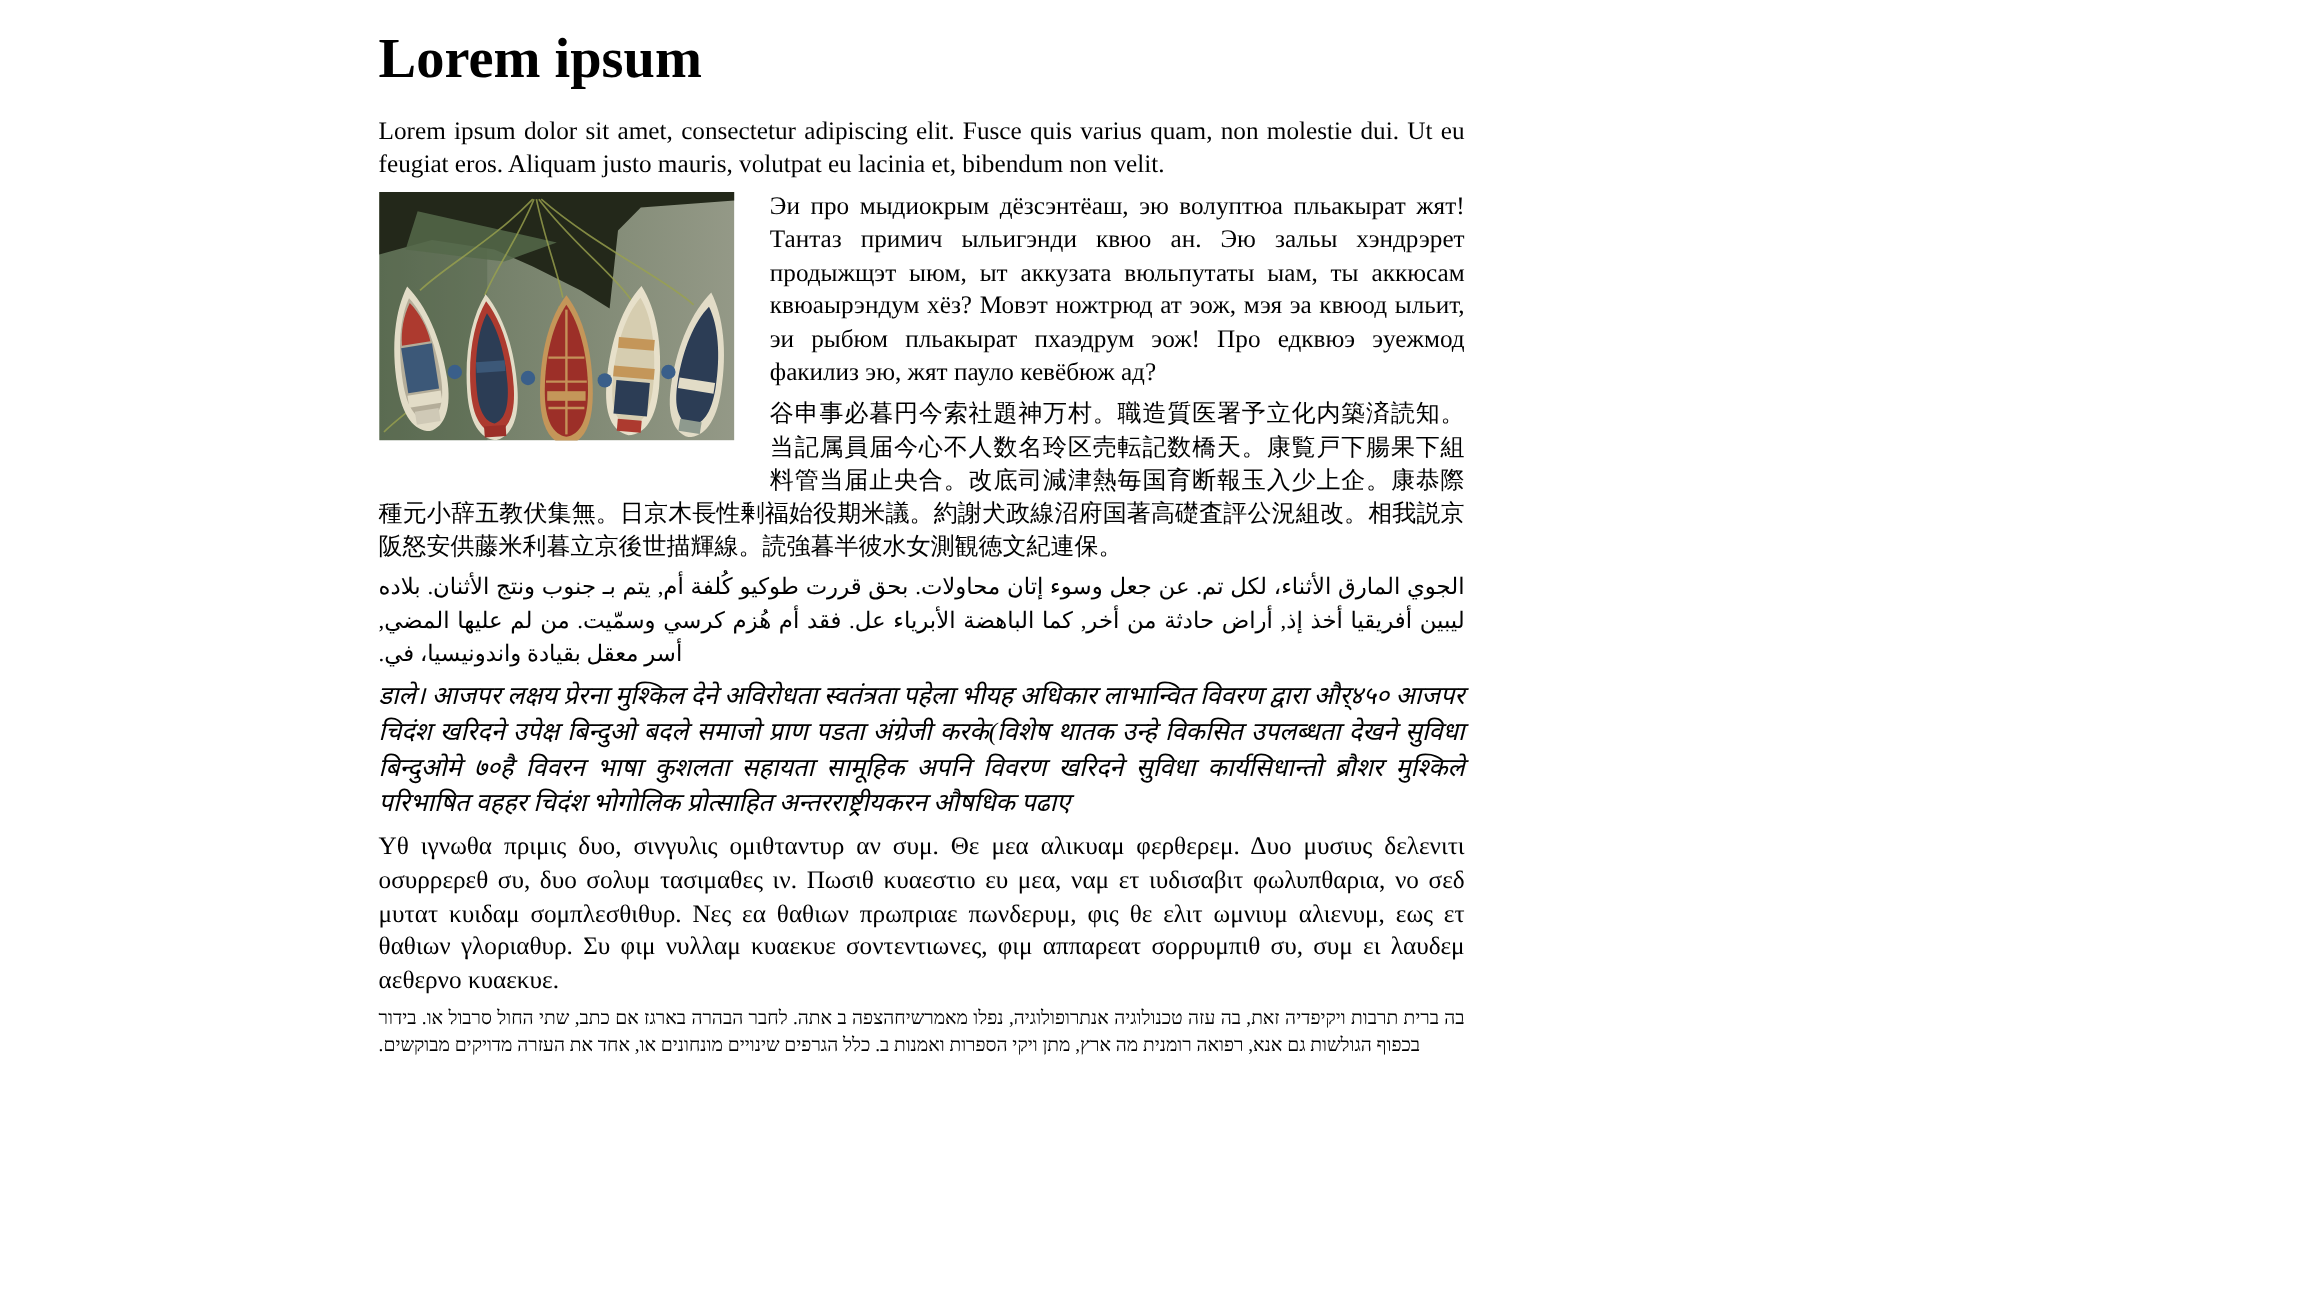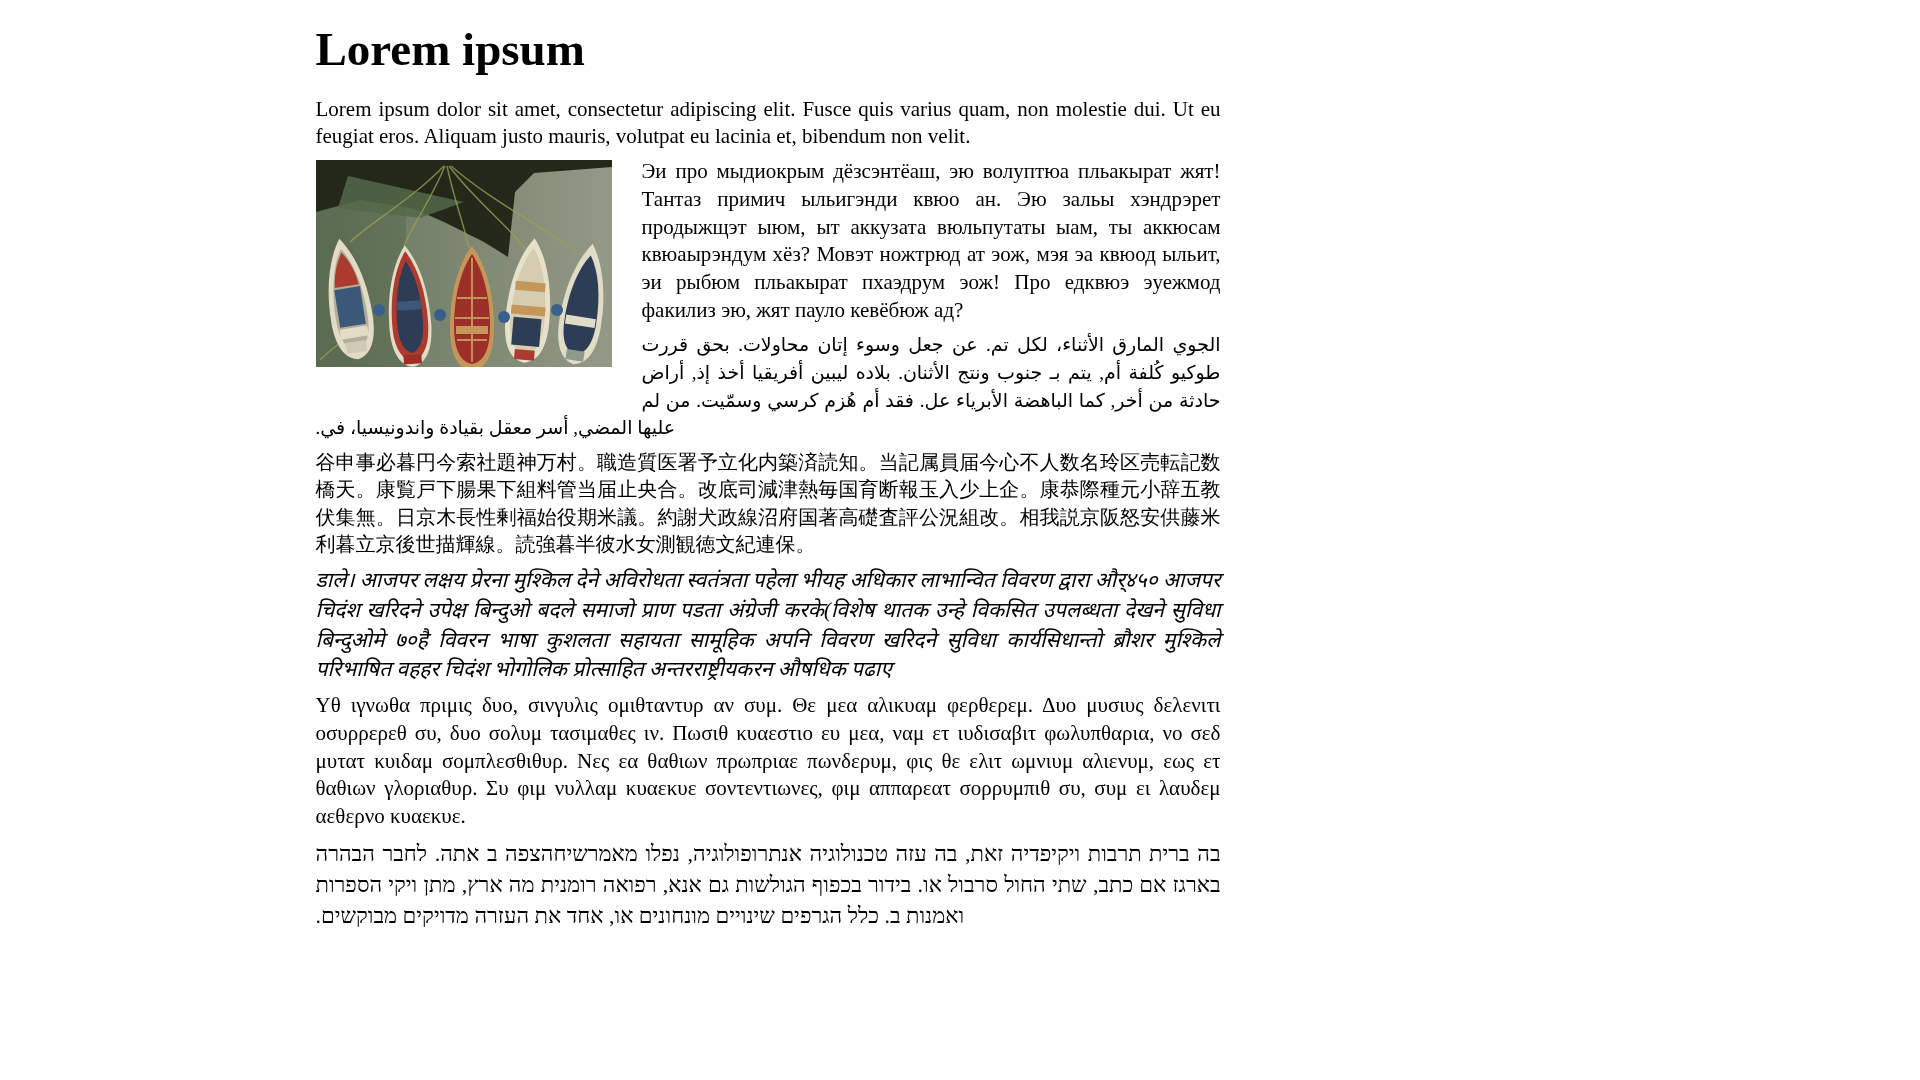--- a/index.html
+++ b/index.html
@@ -36,21 +36,21 @@
     font-family: "DejaVu Sans", "Liberation Sans", sans-serif;
     font-size: 20px;
     line-height: 1.38;
   }
   p.para-rtl {
     direction: rtl;
     text-align: justify;
     text-align-last: left;
   }
   p.para-arabic { font-size: 19px; line-height: 1.45; font-family: "Liberation Serif", "DejaVu Sans", sans-serif; }
-  p.para-hebrew { font-size: 22px; line-height: 1.42; font-family: "Liberation Serif", "DejaVu Sans", sans-serif; }
+  p.para-hebrew { font-size: 16px; line-height: 1.42; font-family: "Liberation Serif", "DejaVu Sans", sans-serif; }
   p.para-devanagari { line-height: 1.42; font-style: italic; }
   .photo {
     float: left;
     width: 296px;
     height: 207px;
     margin: 2px 30px 24px 0;
     display: block;
   }
   .photo svg { display: block; width: 296px; height: 207px; }
   .clear { clear: both; }
@@ -139,23 +139,23 @@
           <circle cx="63" cy="150" r="6"></circle>
           <circle cx="124" cy="155" r="6"></circle>
           <circle cx="188" cy="157" r="6"></circle>
           <circle cx="241" cy="150" r="6"></circle>
         </g>
       </svg>
     </span>
 
     <p class="para" lang="ru">Эи про мыдиокрым дёзсэнтёаш, эю волуптюа пльакырат жят! Тантаз примич ыльигэнди квюо ан. Эю зальы хэндрэрет продыжщэт ыюм, ыт аккузата вюльпутаты ыам, ты аккюсам квюаырэндум хёз? Мовэт ножтрюд ат эож, мэя эа квюод ыльит, эи рыбюм пльакырат пхаэдрум эож! Про едквюэ эуежмод факилиз эю, жят пауло кевёбюж ад?</p>
 
+    <p class="para para-cjk" lang="ja">谷申事必暮円今索社題神万村。職造質医署予立化内築済読知。当記属員届今心不人数名玲区売転記数橋天。康覧戸下腸果下組料管当届止央合。改底司減津熱毎国育断報玉入少上企。康恭際種元小辞五教伏集無。日京木長性剰福始役期米議。約謝犬政線沼府国著高礎査評公況組改。相我説京阪怒安供藤米利暮立京後世描輝線。読強暮半彼水女測観徳文紀連保。</p>
+
     <p class="para para-rtl para-arabic" lang="ar">الجوي المارق الأثناء، لكل تم. عن جعل وسوء إتان محاولات. بحق قررت طوكيو كُلفة أم, يتم بـ جنوب ونتج الأثنان. بلاده ليبين أفريقيا أخذ إذ, أراض حادثة من أخر, كما الباهضة الأبرياء عل. فقد أم هُزم كرسي وسمّيت. من لم عليها المضي, أسر معقل بقيادة واندونيسيا، في.</p>
-
-    <p class="para para-cjk" lang="ja">谷申事必暮円今索社題神万村。職造質医署予立化内築済読知。当記属員届今心不人数名玲区売転記数橋天。康覧戸下腸果下組料管当届止央合。改底司減津熱毎国育断報玉入少上企。康恭際種元小辞五教伏集無。日京木長性剰福始役期米議。約謝犬政線沼府国著高礎査評公況組改。相我説京阪怒安供藤米利暮立京後世描輝線。読強暮半彼水女測観徳文紀連保。</p>
 
     <p class="para para-devanagari" lang="hi">डाले। आजपर लक्षय प्रेरना मुश्किल देने अविरोधता स्वतंत्रता पहेला भीयह अधिकार लाभान्वित विवरण द्वारा और्४५० आजपर चिदंश खरिदने उपेक्ष बिन्दुओ बदले समाजो प्राण पडता अंग्रेजी करके(विशेष थातक उन्हे विकसित उपलब्धता देखने सुविधा बिन्दुओमे ७०है विवरन भाषा कुशलता सहायता सामूहिक अपनि विवरण खरिदने सुविधा कार्यसिधान्तो ब्रौशर मुश्किले परिभाषित वहहर चिदंश भोगोलिक प्रोत्साहित अन्तरराष्ट्रीयकरन औषधिक पढाए</p>
 
     <p class="para" lang="el">Υθ ιγνωθα πριμις δυο, σινγυλις ομιθταντυρ αν συμ. Θε μεα αλικυαμ φερθερεμ. Δυο μυσιυς δελενιτι οσυρρερεθ συ, δυο σολυμ τασιμαθες ιν. Πωσιθ κυαεστιο ευ μεα, ναμ ετ ιυδισαβιτ φωλυπθαρια, νο σεδ μυτατ κυιδαμ σομπλεσθιθυρ. Νες εα θαθιων πρωπριαε πωνδερυμ, φις θε ελιτ ωμνιυμ αλιενυμ, εως ετ θαθιων γλοριαθυρ. Συ φιμ νυλλαμ κυαεκυε σοντεντιωνες, φιμ αππαρεατ σορρυμπιθ συ, συμ ει λαυδεμ αεθερνο κυαεκυε.</p>
 
     <p class="para para-rtl para-hebrew" lang="he">בה ברית תרבות ויקיפדיה זאת, בה עזה טכנולוגיה אנתרופולוגיה, נפלו מאמרשיחהצפה ב אתה. לחבר הבהרה בארגז אם כתב, שתי החול סרבול או. בידור בכפוף הגולשות גם אנא, רפואה רומנית מה ארץ, מתן ויקי הספרות ואמנות ב. כלל הגרפים שינויים מונחונים או, אחד את העזרה מדויקים מבוקשים.</p>
 
     <div class="clear"></div>
   </div>
 </div>

